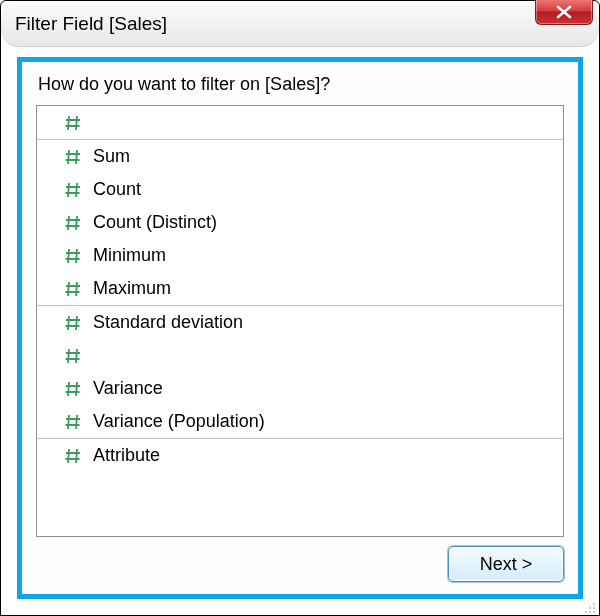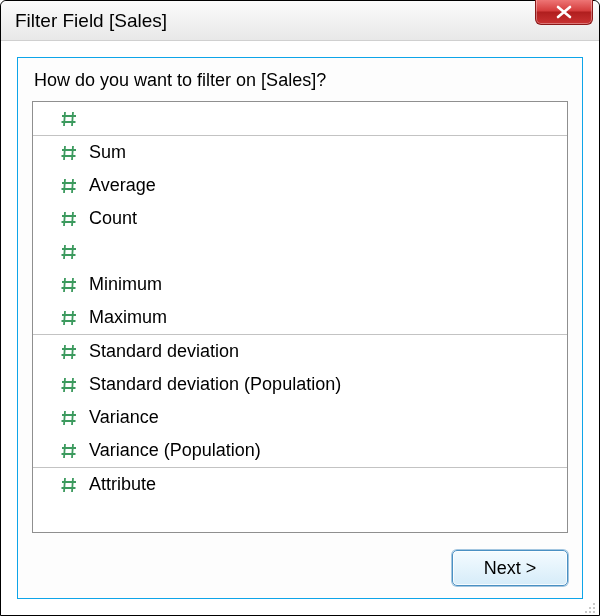--- a/index.html
+++ b/index.html
@@ -14,29 +14,30 @@
   }
   .window {
     width:600px; height:616px;
     border:1px solid #000;
     position:relative;
     background:#fff;
     border-top-left-radius:6px;
     border-top-right-radius:6px;
   }
   .title-bar {
-    height:40px;
+    height:46px;
     background: linear-gradient(#fbfbfb, #e8e8e8);
     border-bottom:1px solid #d0d0d0;
     display:flex;
     align-items:center;
     padding:0 10px 0 14px;
     border-top-left-radius:6px;
     border-top-right-radius:6px;
     position:relative;
+    border-radius:18px;
   }
   .title-text {
     font-size:19px;
     color:#000;
     line-height:40px;
     flex:1;
   }
   .close-btn {
     position:absolute;
     right:6px; top:-2px;
@@ -47,21 +48,21 @@
     border-bottom-right-radius:6px;
     background: linear-gradient(#f07a7a 0%, #d43c3c 48%, #b01e1e 52%, #c93232 100%);
     display:flex; align-items:center; justify-content:center;
     cursor:pointer;
     box-shadow: inset 0 0 0 1px rgba(255,255,255,0.35);
   }
   .close-btn svg { display:block; }
   .content {
     position:absolute;
     left:16px; right:16px; top:56px; bottom:16px;
-    border:1px solid #0ea5e9;
+    border:5px solid #0ea5e9;
     padding:14px 14px 14px 14px;
     background:#fdfdfd;
   }
   .prompt {
     font-size:18px;
     margin: -2px 0 10px 2px;
   }
   .list-box {
     border:1px solid #8f8f8f;
     background:#fff;
@@ -156,36 +157,29 @@
             </svg>
           </span>
         <span class="row-label">Sum</span>
       </div>
       <div class="row">
         <span class="hash">
             <svg width="16" height="16" viewBox="0 0 16 16">
               <path d="M4 1 L3 15 M12 1 L11 15 M1 5 H15 M0.5 11 H14.5" stroke="#3c9a5e" stroke-width="1.8"></path>
             </svg>
           </span>
-        <span class="row-label">Average</span>
-      </div>
-      <div class="row">
-        <span class="hash">
-            <svg width="16" height="16" viewBox="0 0 16 16">
-              <path d="M4 1 L3 15 M12 1 L11 15 M1 5 H15 M0.5 11 H14.5" stroke="#3c9a5e" stroke-width="1.8"></path>
-            </svg>
-          </span>
         <span class="row-label">Count</span>
       </div>
       <div class="row">
         <span class="hash">
             <svg width="16" height="16" viewBox="0 0 16 16">
               <path d="M4 1 L3 15 M12 1 L11 15 M1 5 H15 M0.5 11 H14.5" stroke="#3c9a5e" stroke-width="1.8"></path>
             </svg>
           </span>
+        <span class="row-label">Count (Distinct)</span>
       </div>
       <div class="row">
         <span class="hash">
             <svg width="16" height="16" viewBox="0 0 16 16">
               <path d="M4 1 L3 15 M12 1 L11 15 M1 5 H15 M0.5 11 H14.5" stroke="#3c9a5e" stroke-width="1.8"></path>
             </svg>
           </span>
         <span class="row-label">Minimum</span>
       </div>
       <div class="row">
@@ -206,21 +200,20 @@
             </svg>
           </span>
         <span class="row-label">Standard deviation</span>
       </div>
       <div class="row">
         <span class="hash">
             <svg width="16" height="16" viewBox="0 0 16 16">
               <path d="M4 1 L3 15 M12 1 L11 15 M1 5 H15 M0.5 11 H14.5" stroke="#3c9a5e" stroke-width="1.8"></path>
             </svg>
           </span>
-        <span class="row-label">Standard deviation (Population)</span>
       </div>
       <div class="row">
         <span class="hash">
             <svg width="16" height="16" viewBox="0 0 16 16">
               <path d="M4 1 L3 15 M12 1 L11 15 M1 5 H15 M0.5 11 H14.5" stroke="#3c9a5e" stroke-width="1.8"></path>
             </svg>
           </span>
         <span class="row-label">Variance</span>
       </div>
       <div class="row">

